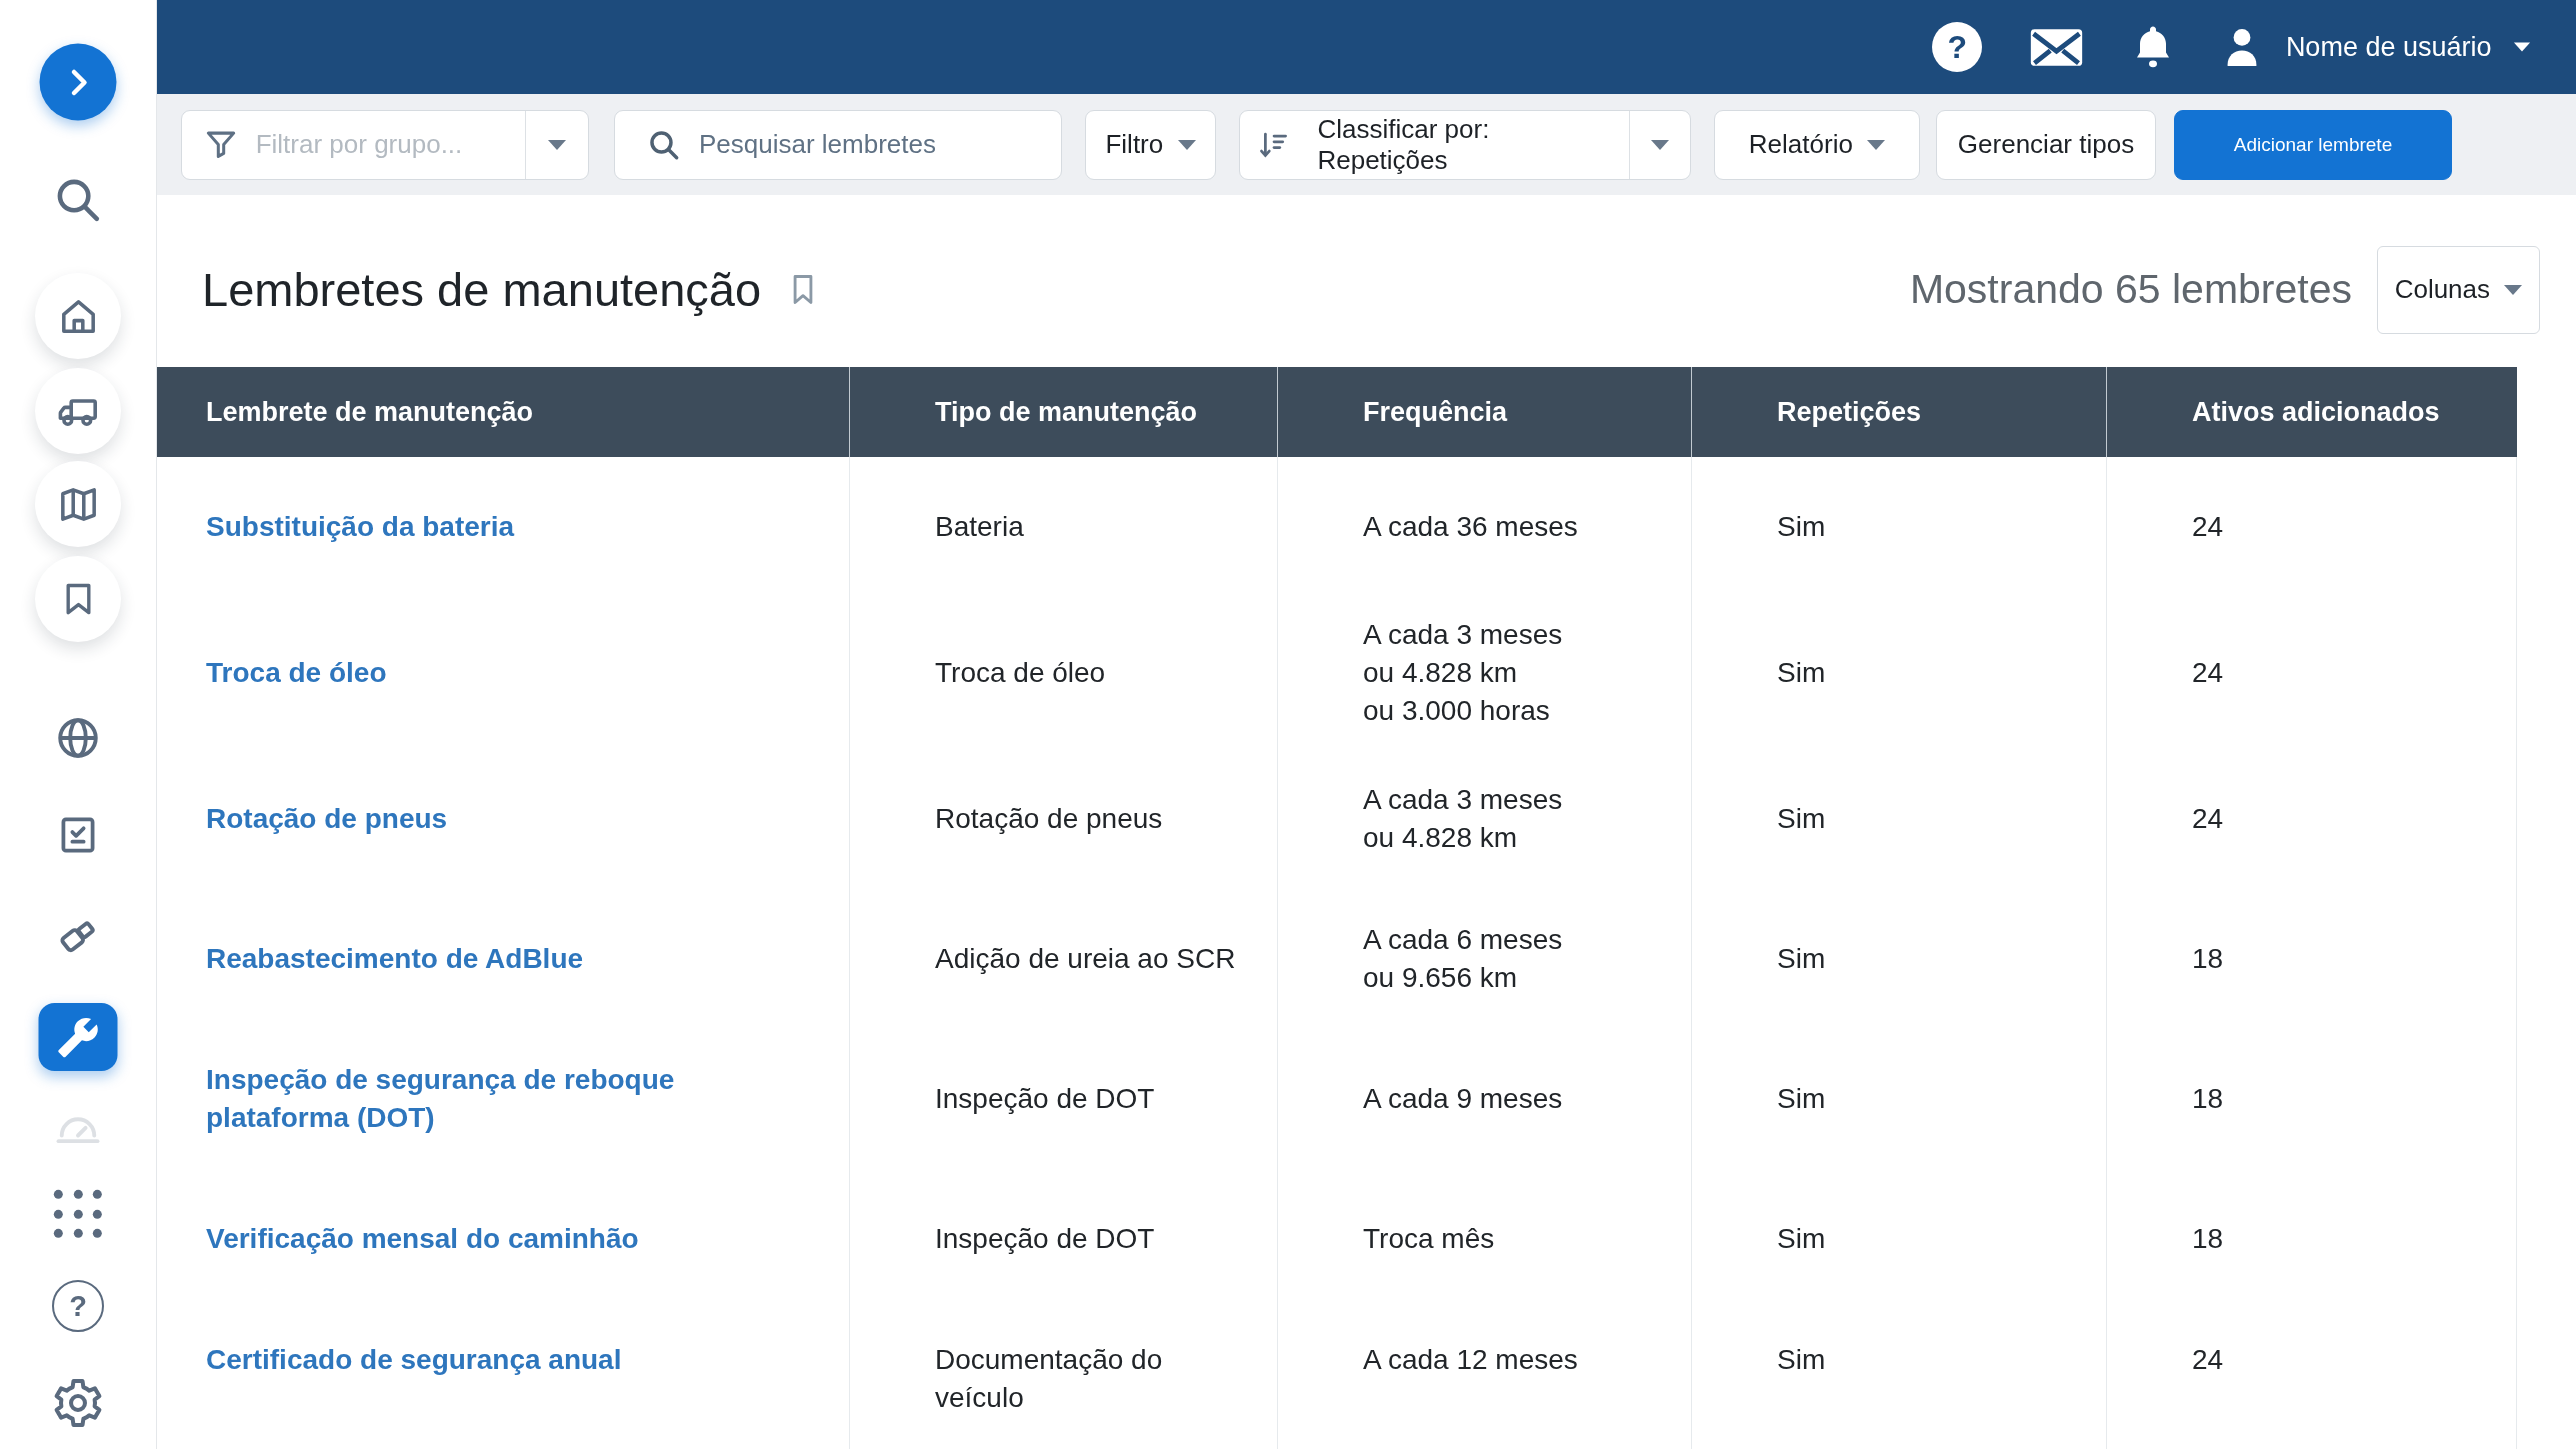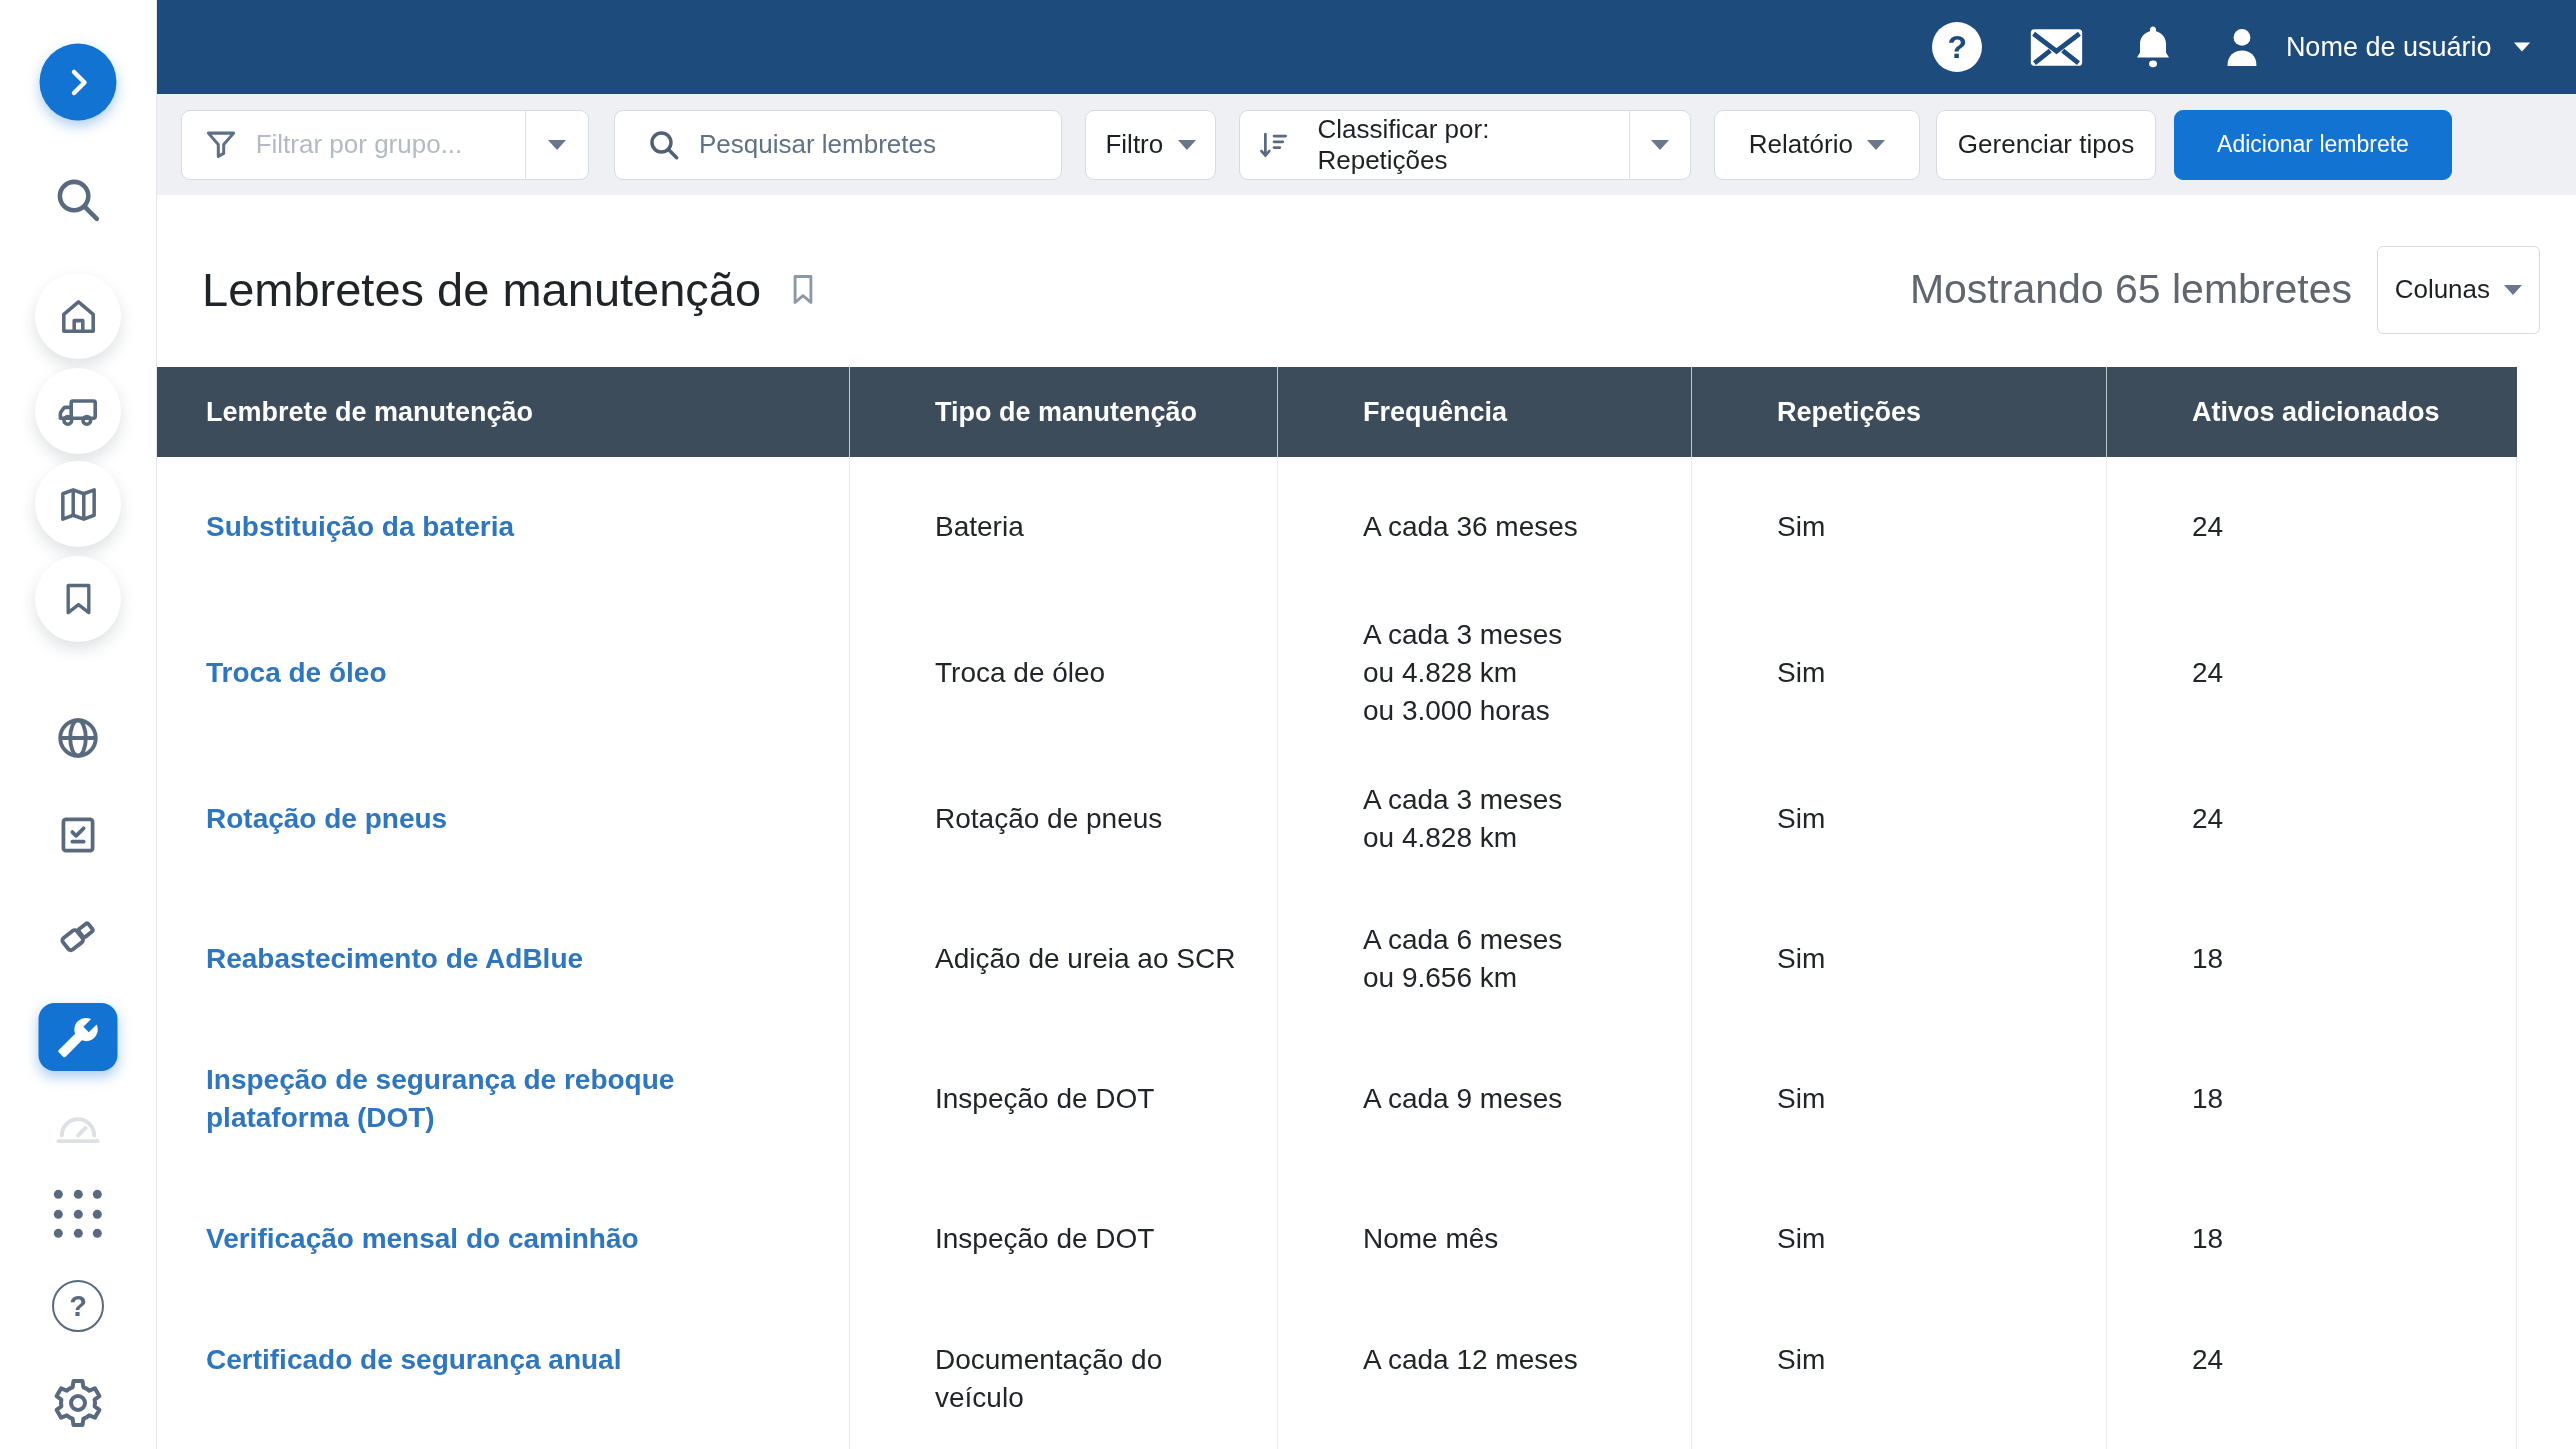--- a/index.html
+++ b/index.html
@@ -57,21 +57,21 @@
   .filter-group input.ph::placeholder { color:#b3bac1; }
   .searchbox input.ph::placeholder { color:#5f7184; }
   .btn { justify-content:center; gap:14.3px; cursor:pointer; }
   .btn-filtro { width:131px; margin-left:23px; }
   .btn-sort { width:452px; margin-left:23px; justify-content:flex-start; padding-left:16px; }
   .btn-sort .lbl { margin-left:12.5px; }
   .btn-sort .split-caret { margin-left:auto; }
   .btn-relatorio { width:206px; margin-left:23px; }
   .btn-gerenciar { width:220px; margin-left:16px; }
   .btn-adicionar { width:278px; margin-left:18px; background:#1373d3; border-color:#1373d3;
-                   color:#fff; font-size:23px; }
+                   color:#fff; font-size:19px; }
 
   
   .content { flex:1; background:#fff; }
   .title-row { display:flex; align-items:center; margin:57px 36px 0 45px; height:75px; }
   .page-title { font-size:47px; color:#1f2429; }
   .title-bm { margin-left:23px; cursor:pointer; display:flex; }
   .spacer { flex:1; }
   .showing { font-size:41px; color:#5f666d; margin-right:25px; }
   .btn-colunas { width:163px; height:88px; border-radius:6px; font-size:26px; }
 
@@ -385,21 +385,21 @@
             <div class="td td-name">Inspeção de segurança de reboque
 plataforma (DOT)</div>
             <div class="td">Inspeção de DOT</div>
             <div class="td">A cada 9 meses</div>
             <div class="td">Sim</div>
             <div class="td">18</div>
           </div>
           <div class="trow">
             <div class="td td-name">Verificação mensal do caminhão</div>
             <div class="td">Inspeção de DOT</div>
-            <div class="td">Nome mês</div>
+            <div class="td">Troca mês</div>
             <div class="td">Sim</div>
             <div class="td">18</div>
           </div>
           <div class="trow">
             <div class="td td-name">Certificado de segurança anual</div>
             <div class="td">Documentação do
 veículo</div>
             <div class="td">A cada 12 meses</div>
             <div class="td">Sim</div>
             <div class="td">24</div>

